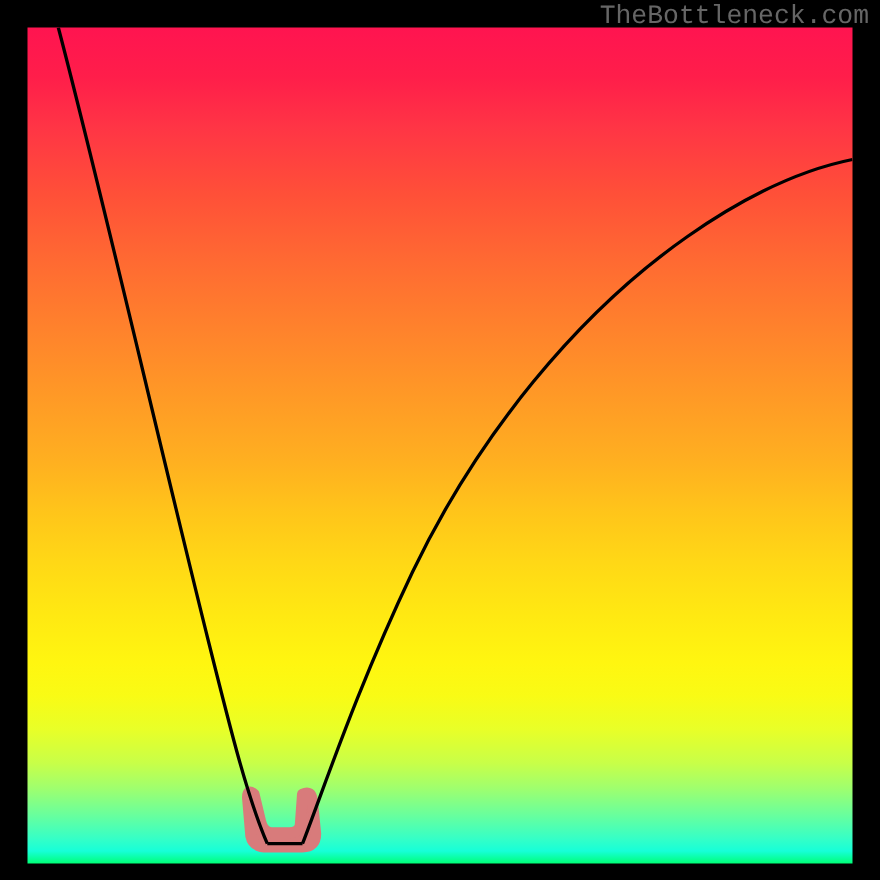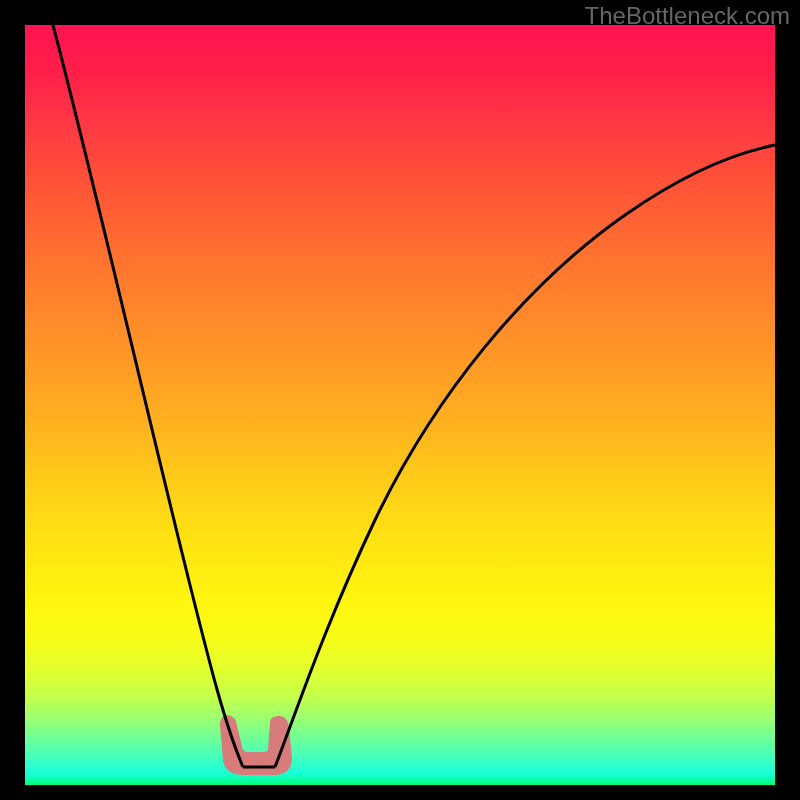--- a/index.html
+++ b/index.html
@@ -13,20 +13,21 @@
     font-family: Arial, sans-serif;
   }
   .watermark {
     position: absolute;
     top: 2px;
     right: 10px;
     color: #666;
     font-size: 24px;
     font-weight: normal;
     z-index: 10;
+    font-family: Liberation Mono, monospace;
   }
   .plot-area {
     position: absolute;
     left: 25px;
     top: 25px;
     width: 750px;
     height: 760px;
     background: linear-gradient(to bottom,
       #ff1450 0%,
       #ff1e4a 6%,

